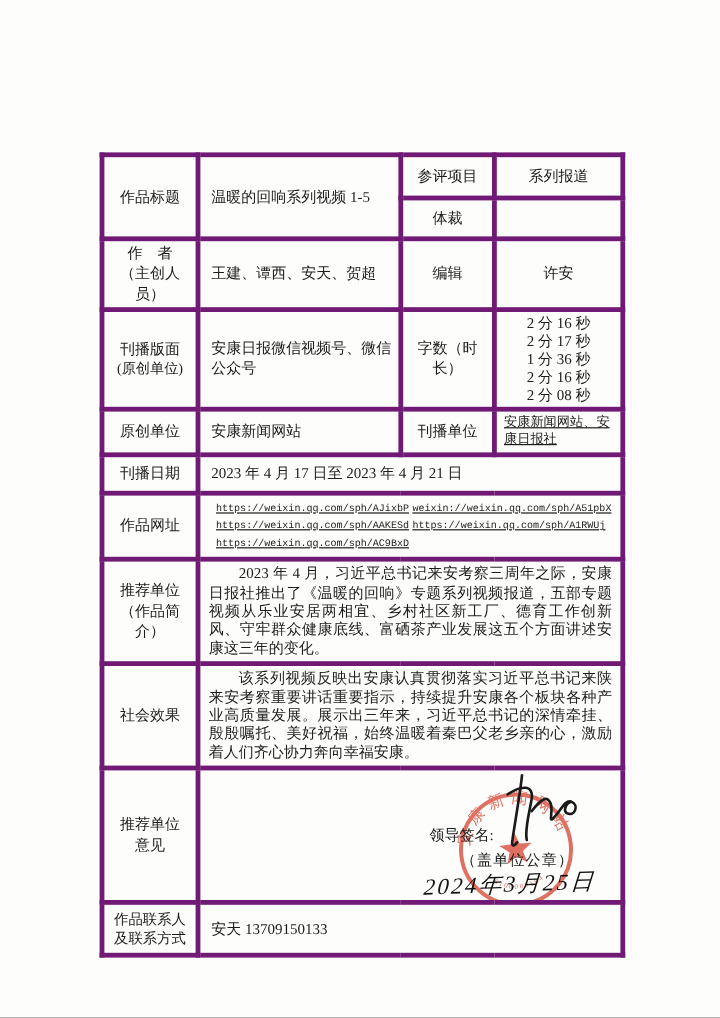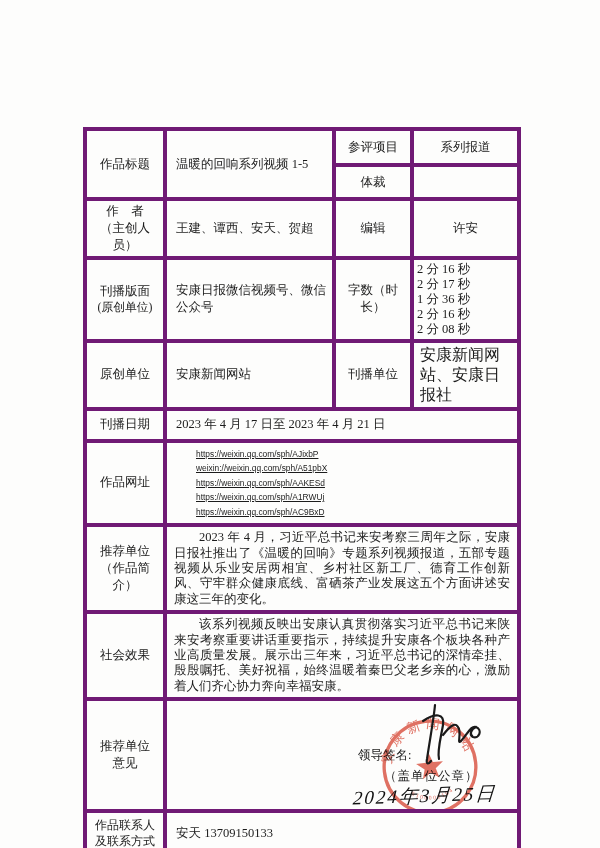--- a/index.html
+++ b/index.html
@@ -26,29 +26,28 @@
   table.form td{
     border:4px solid #701a75;
     vertical-align:middle;
     font-size:12.5px;
     padding:2px 3px;
     overflow:hidden;
   }
   .lbl{text-align:center;line-height:1.35;}
   .pl{text-align:left;padding-left:9px !important;padding-right:6px !important;}
   .wrap-label{display:inline-block;max-width:60px;}
-  .durations{font-size:11.5px;line-height:15px;padding-left:7px;}
+  .durations{font-size:11.5px;line-height:15px;padding-left:7px;text-align:center;}
   .url-wrap{display:flex;flex-wrap:wrap;padding:2px 0 2px 10px;}
   .url{
     width:49%;
-    font-family:Liberation Sans, sans-serif;
+    font-family:Liberation Mono, monospace;
     font-size:8.4px;line-height:14.5px;
     text-decoration:underline;
     white-space:nowrap;
-    margin-left:16px;
   }
   .para{
     text-align:justify;
     text-indent:2em;
     font-size:12.2px;
     line-height:15.4px;
     padding:3px 7px !important;
     vertical-align:middle;
   }
   .opinion-cell{position:relative;padding:0 !important;}
@@ -122,21 +121,21 @@
         <div>1 分 36 秒</div>
         <div>2 分 16 秒</div>
         <div>2 分 08 秒</div>
       </td>
     </tr>
 
     <tr style="height:38px">
       <td class="lbl"><span>原创单位</span></td>
       <td class="pl"><span>安康新闻网站</span></td>
       <td class="lbl"><span>刊播单位</span></td>
-      <td class="pl" style="padding-left:6px !important;font-size:16px;line-height:1.25;"><span>安康新闻网站、安康日报社</span></td>
+      <td class="pl" style="padding-left:6px !important;font-size:11px;line-height:1.25;text-decoration:underline;"><span>安康新闻网站、安康日报社</span></td>
     </tr>
 
     <tr style="height:32px">
       <td class="lbl"><span>刊播日期</span></td>
       <td class="pl" colspan="3"><span>2023 年 4 月 17 日至 2023 年 4 月 21 日</span></td>
     </tr>
 
     <tr style="height:55px">
       <td class="lbl"><span>作品网址</span></td>
       <td colspan="3">

